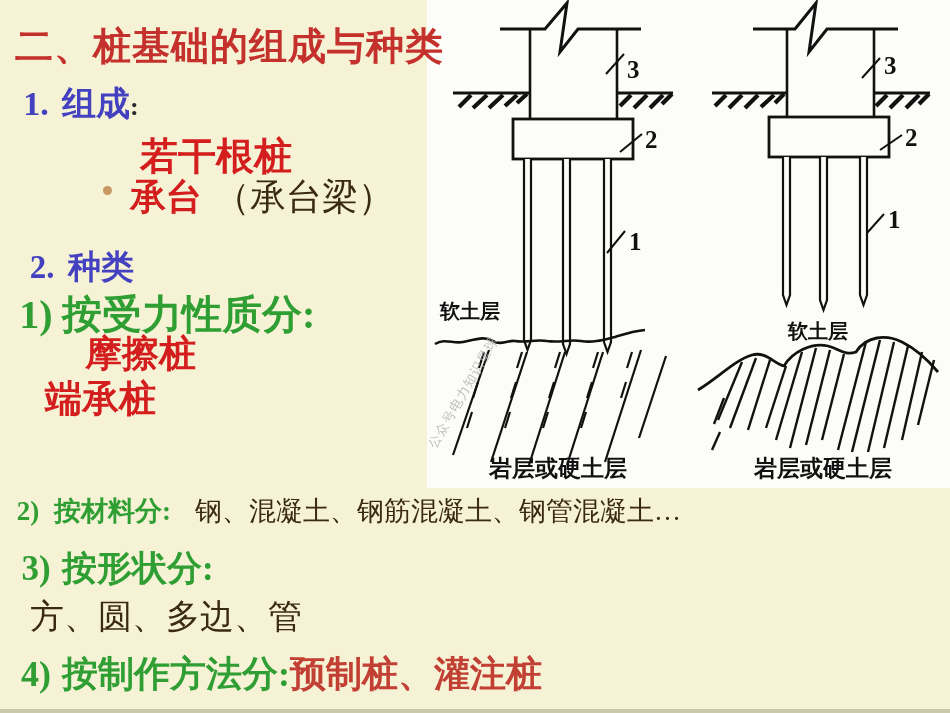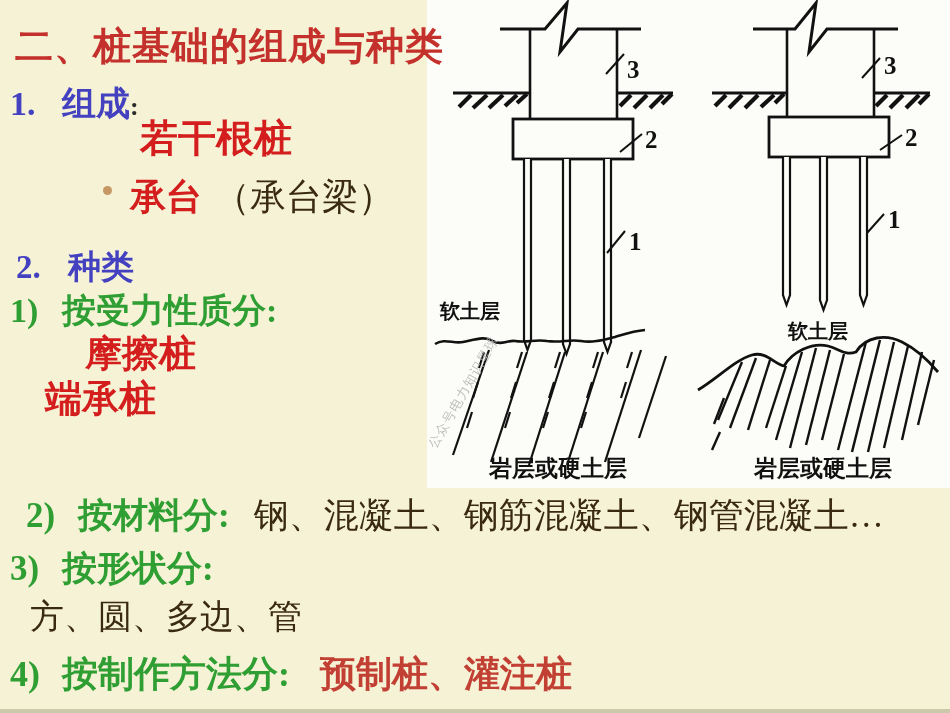--- a/index.html
+++ b/index.html
@@ -6,21 +6,21 @@
   .slide{
     position:relative;width:950px;height:713px;overflow:hidden;
     background:#f6f2d6;
     font-family:"Liberation Serif","DejaVu Serif",serif;
   }
   .panel{
     position:absolute;left:427px;top:0;width:523px;height:488px;
     background:#fcfcf8;
   }
   svg.diag{position:absolute;top:0;}
-  .ln{position:absolute;white-space:nowrap;line-height:1.08;}
+  .ln{position:absolute;white-space:nowrap;line-height:1.08;text-align:center;}
   .t-title{font-size:38px;font-weight:bold;color:#c4302b;letter-spacing:1px;}
   .blue{color:#4341c0;font-weight:bold;}
   .green{color:#2f9e33;font-weight:bold;}
   .red{color:#d41e1e;font-weight:bold;}
   .darkred{color:#c23f33;font-weight:bold;}
   .dark{color:#3a2a12;}
   .num{display:inline-block;width:52px;}
   .colon-dark{color:#2a2a2a;font-size:26px;font-weight:bold;}
   .bullet{
     display:inline-block;width:9px;height:9px;border-radius:50%;
@@ -169,52 +169,52 @@
   <div class="watermark">公众号电力知识星球</div>
 
   <div class="ln" style="left:15px;top:26px">
     <span class="t-title">二、桩基础的组成与种类</span>
   </div>
 
   <div class="ln" style="left:10px;top:86px;font-size:34px">
     <span class="num blue">1.</span><span class="blue">组成</span><span class="colon-dark">:</span>
   </div>
 
-  <div class="ln" style="left:140px;top:118px;font-size:38px">
+  <div class="ln" style="left:140px;top:136px;font-size:38px">
     <span class="red">若干根桩</span>
   </div>
 
   <div class="ln" style="left:103px;top:178px;font-size:36px">
     <span class="bullet"></span><span class="red">承台</span><span class="dark" style="margin-left:12px">（承台梁）</span>
   </div>
 
   <div class="ln" style="left:16px;top:250px;font-size:33px">
     <span class="num blue">2.</span><span class="blue">种类</span>
   </div>
 
-  <div class="ln" style="left:10px;top:293px;font-size:34px">
+  <div class="ln" style="left:10px;top:293px;font-size:40px">
     <span class="num green">1)</span><span class="green">按受力性质分:</span>
   </div>
 
   <div class="ln" style="left:85px;top:334px;font-size:37px">
     <span class="red">摩擦桩</span>
   </div>
   <div class="ln" style="left:45px;top:379px;font-size:37px">
     <span class="red">端承桩</span>
   </div>
 
-  <div class="ln" style="left:26px;top:497px;font-size:35px">
+  <div class="ln" style="left:2px;top:497px;font-size:27px">
     <span class="num green">2)</span><span class="green">按材料分:</span><span class="dark" style="margin-left:24px">钢、混凝土、钢筋混凝土、钢管混凝土…</span>
   </div>
 
   <div class="ln" style="left:10px;top:550px;font-size:35px">
     <span class="num green">3)</span><span class="green">按形状分:</span>
   </div>
   <div class="ln" style="left:30px;top:599px;font-size:34px">
     <span class="dark">方、圆、多边、管</span>
   </div>
 
   <div class="ln" style="left:10px;top:655px;font-size:36px">
-    <span class="num green">4)</span><span class="green">按制作方法分:</span><span class="darkred" style="margin-left:30px">预制桩、灌注桩</span>
+    <span class="num green">4)</span><span class="green">按制作方法分:</span><span class="darkred" style="">预制桩、灌注桩</span>
   </div>
 
   <div class="bottom-edge"></div>
 </div>
 
 </body></html>

